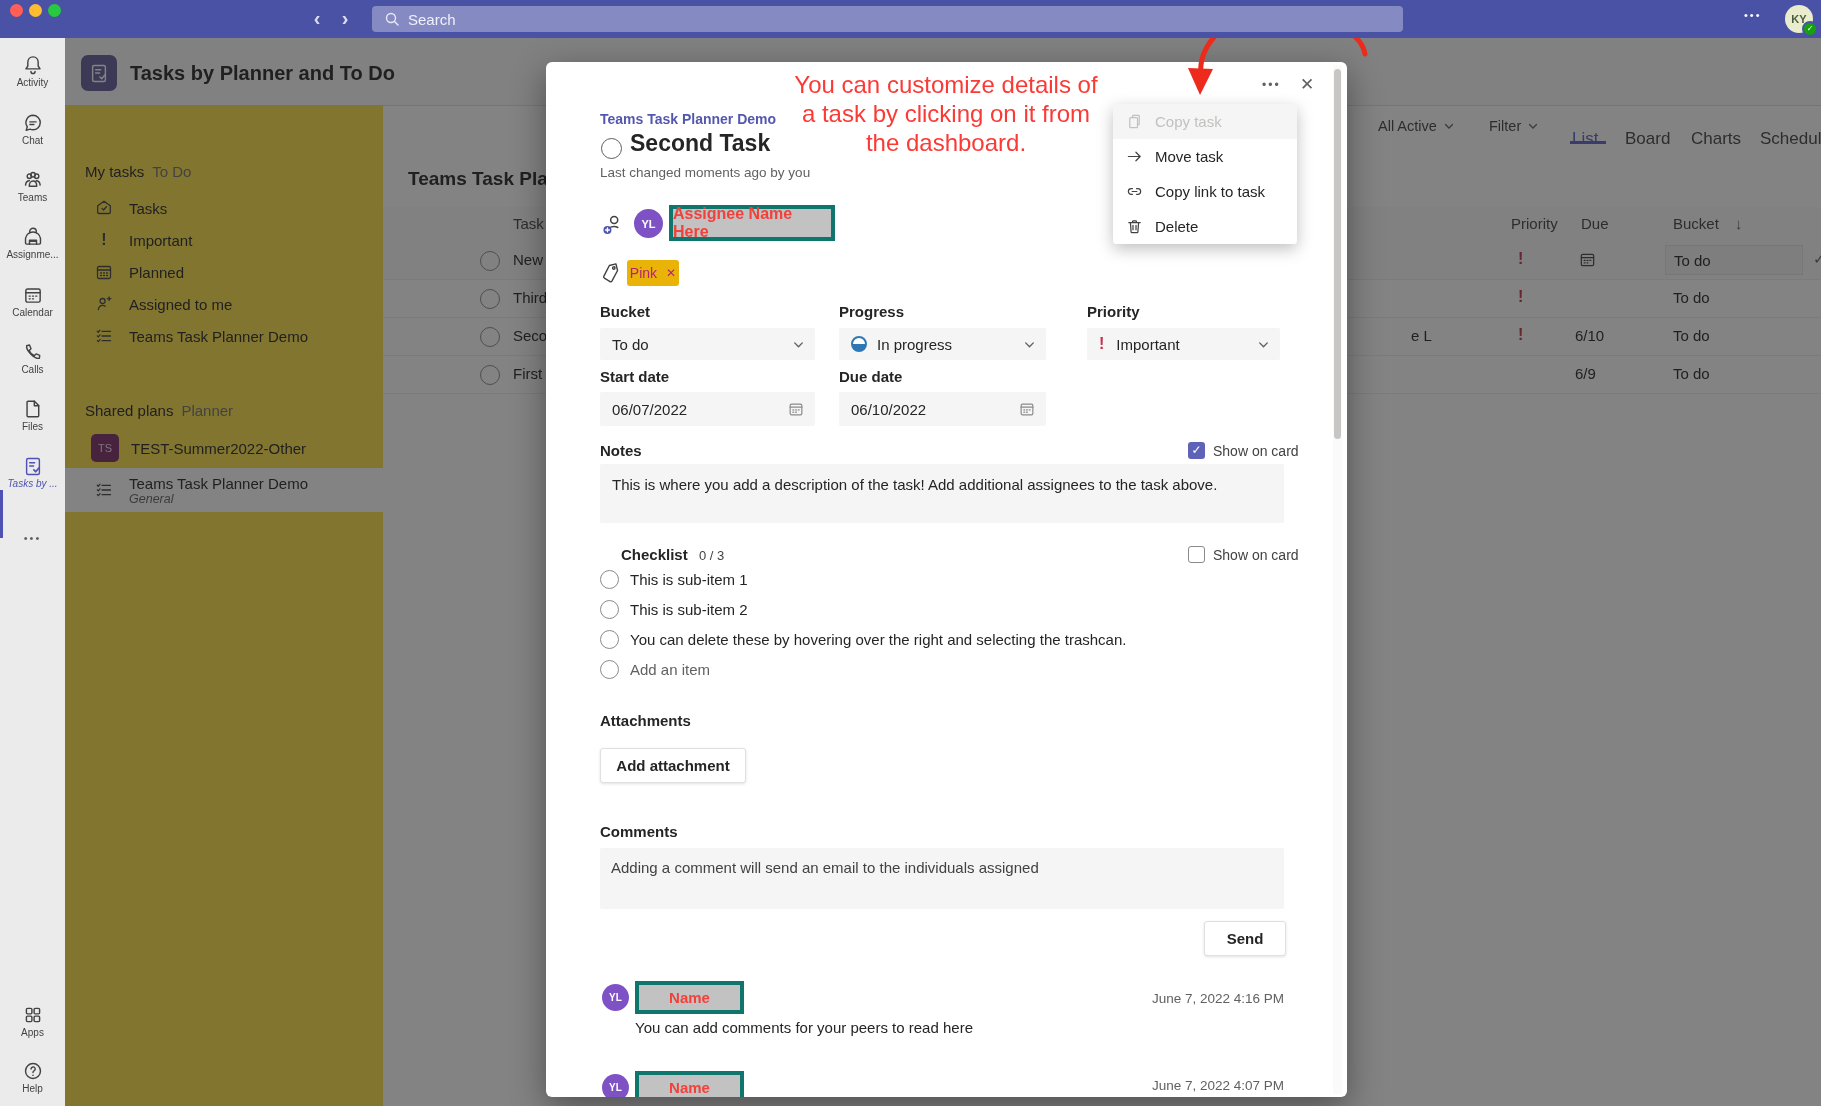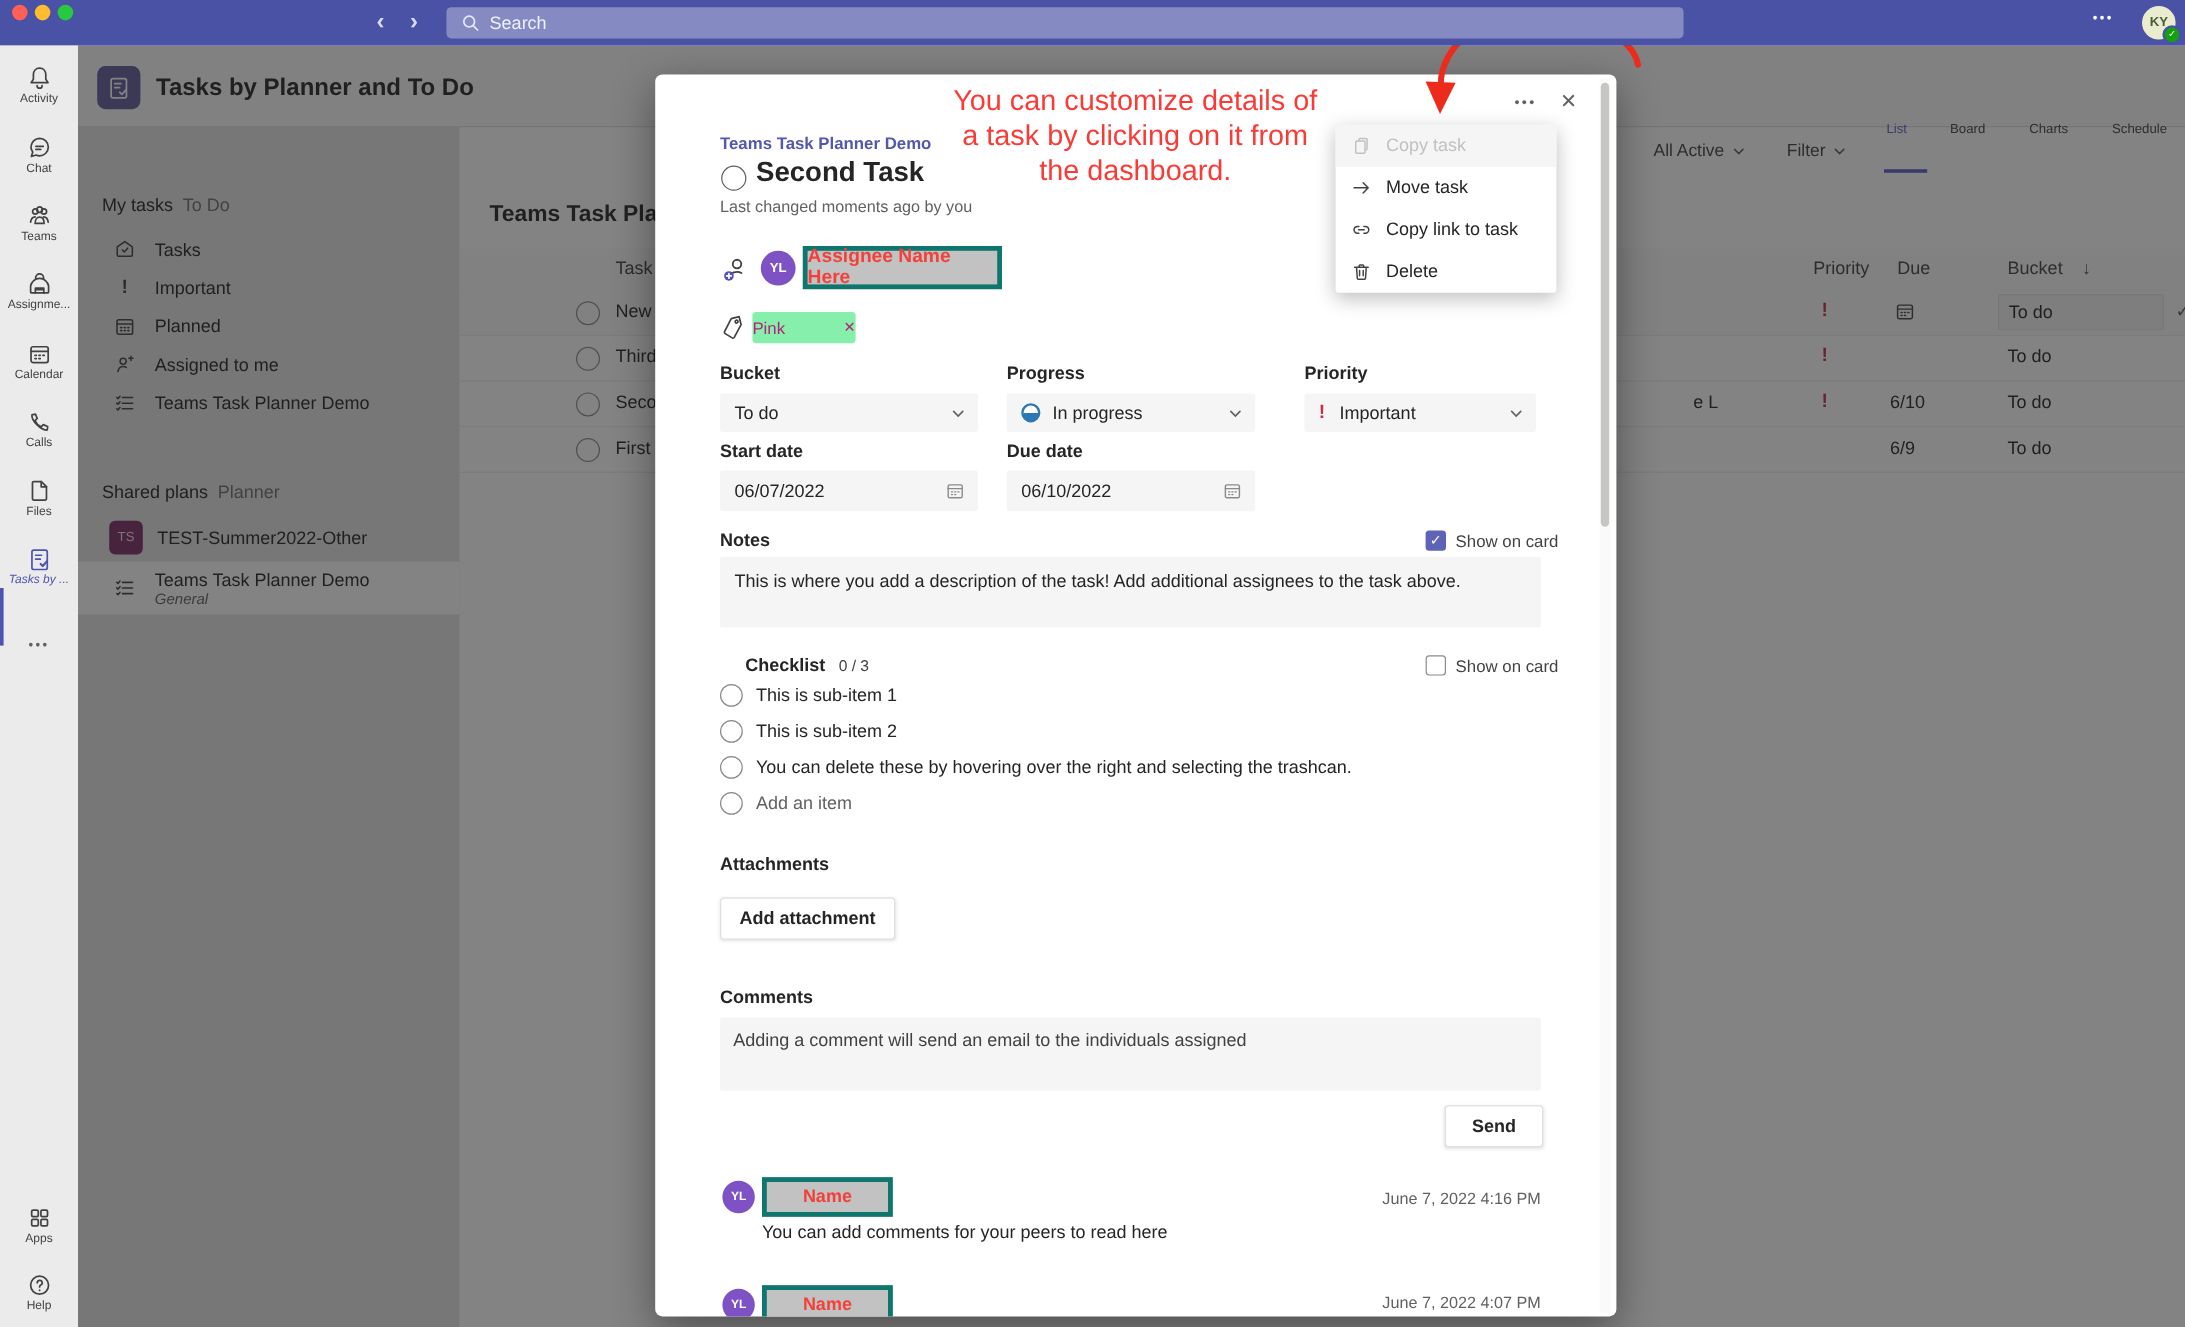--- a/index.html
+++ b/index.html
@@ -27,48 +27,48 @@
   .rail-indicator{position:absolute;left:0;top:452px;width:3px;height:48px;background:#4f52b2;}
 
   
   .content{position:absolute;left:65px;top:38px;width:1756px;height:1068px;background:#fff;z-index:1;}
   .apphead{position:absolute;left:0;top:0;width:1756px;height:67px;background:#fafafa;border-bottom:1px solid #e1e1e1;}
   .appicon{position:absolute;left:16px;top:17px;width:36px;height:36px;border-radius:7px;background:#5f5c9b;display:flex;align-items:center;justify-content:center;}
   .apptitle{position:absolute;left:65px;top:24px;font-size:20px;font-weight:bold;color:#252525;}
   .hamburger{position:absolute;left:20px;top:76px;width:22px;height:16px;}
   .hamburger div{height:2.5px;background:#424242;border-radius:2px;margin-bottom:4px;}
 
-  .sidebar{position:absolute;left:0;top:67px;width:318px;height:1001px;background:#e5e5e5;}
+  .sidebar{position:absolute;left:0;top:67px;width:318px;height:1001px;background:#fde047;}
   .sb-section{position:absolute;left:20px;font-size:15px;color:#252525;}
   .sb-sub{color:#707070;margin-left:8px;}
   .sb-item{position:absolute;left:0;width:318px;height:32px;display:flex;align-items:center;color:#252525;font-size:15px;}
   .sb-item .icobox{width:22px;margin-left:28px;margin-right:14px;display:flex;justify-content:center;}
   .sb-selected{background:#ffffff;}
 
   
   .board-title{position:absolute;left:343px;top:130px;font-size:19px;font-weight:bold;color:#252525;}
   .b-ctrl{position:absolute;top:80px;font-size:14.5px;color:#424242;display:flex;align-items:center;}
-  .b-tab{position:absolute;top:64px;font-size:11px;color:#424242;}
+  .b-tab{position:absolute;top:91px;font-size:17px;color:#424242;}
   .b-tab.sel{color:#5b5fc7;}
   .tab-underline{position:absolute;left:1505px;top:103px;width:36px;height:3px;background:#5b5fc7;}
   .thead{position:absolute;left:318px;top:169px;width:1438px;height:34px;border-bottom:1px solid #e0e0e0;background:#fafafa;font-size:15px;color:#424242;}
   .trow{position:absolute;left:318px;width:1438px;height:38px;border-bottom:1px solid #ededed;font-size:15px;color:#252525;}
   .row-circle{position:absolute;left:97px;top:10px;width:18px;height:18px;border:1.5px solid #8a8a8a;border-radius:50%;}
   .pri{position:absolute;left:1135px;top:9px;color:#c4314b;font-weight:bold;font-size:16px;}
 
   
   .overlay{position:absolute;left:65px;top:38px;width:1756px;height:1068px;background:rgba(30,30,30,.55);z-index:10;}
 
   
   .dialog{position:absolute;left:546px;top:62px;width:801px;height:1035px;background:#fff;border-radius:6px;box-shadow:0 10px 34px rgba(0,0,0,.4);z-index:20;overflow:hidden;}
   .d-lbl{position:absolute;font-size:15px;font-weight:bold;color:#252525;}
   .d-field{position:absolute;height:32px;background:#f5f5f5;border-radius:2px;display:flex;align-items:center;font-size:15px;color:#252525;}
   .d-chev{margin-left:auto;margin-right:10px;}
   .redact{background:#c2c2c2;border:4px solid #0f766e;color:#f2413b;font-weight:bold;display:flex;align-items:center;justify-content:center;}
-  .pill{position:absolute;left:81px;top:198px;width:86px;height:26px;background:#86efac;border-radius:3px;display:flex;align-items:center;justify-content:space-between;font-size:14px;color:#b4217d;}
+  .pill{position:absolute;left:81px;top:198px;width:52px;height:26px;background:#eab308;border-radius:3px;display:flex;align-items:center;justify-content:center;font-size:14px;color:#b4217d;}
   .chk-item{position:absolute;left:54px;display:flex;align-items:center;font-size:15px;color:#252525;}
   .chk-circle{width:17px;height:17px;border:1.5px solid #8a8a8a;border-radius:50%;margin-right:11px;flex:none;}
   .cardchk{position:absolute;display:flex;align-items:center;font-size:14px;color:#424242;}
   .cbox{width:17px;height:17px;border-radius:3px;margin-right:8px;box-sizing:border-box;}
   .cbox.on{background:#5f63b8;color:#fff;font-size:12px;line-height:17px;text-align:center;}
   .cbox.off{background:#fff;border:1.5px solid #8a8a8a;}
   .btn{position:absolute;background:#fff;border:1px solid #e0e0e0;border-radius:3px;box-shadow:0 1px 3px rgba(0,0,0,.12);display:flex;align-items:center;justify-content:center;font-size:15px;font-weight:bold;color:#252525;}
   .avatar{border-radius:50%;background:#7e52c5;color:#fff;font-weight:bold;display:flex;align-items:center;justify-content:center;}
   .timestamp{position:absolute;font-size:13.5px;color:#616161;}
   .d-scroll{position:absolute;left:787px;top:3px;width:9px;height:1029px;background:#fafafa;}

